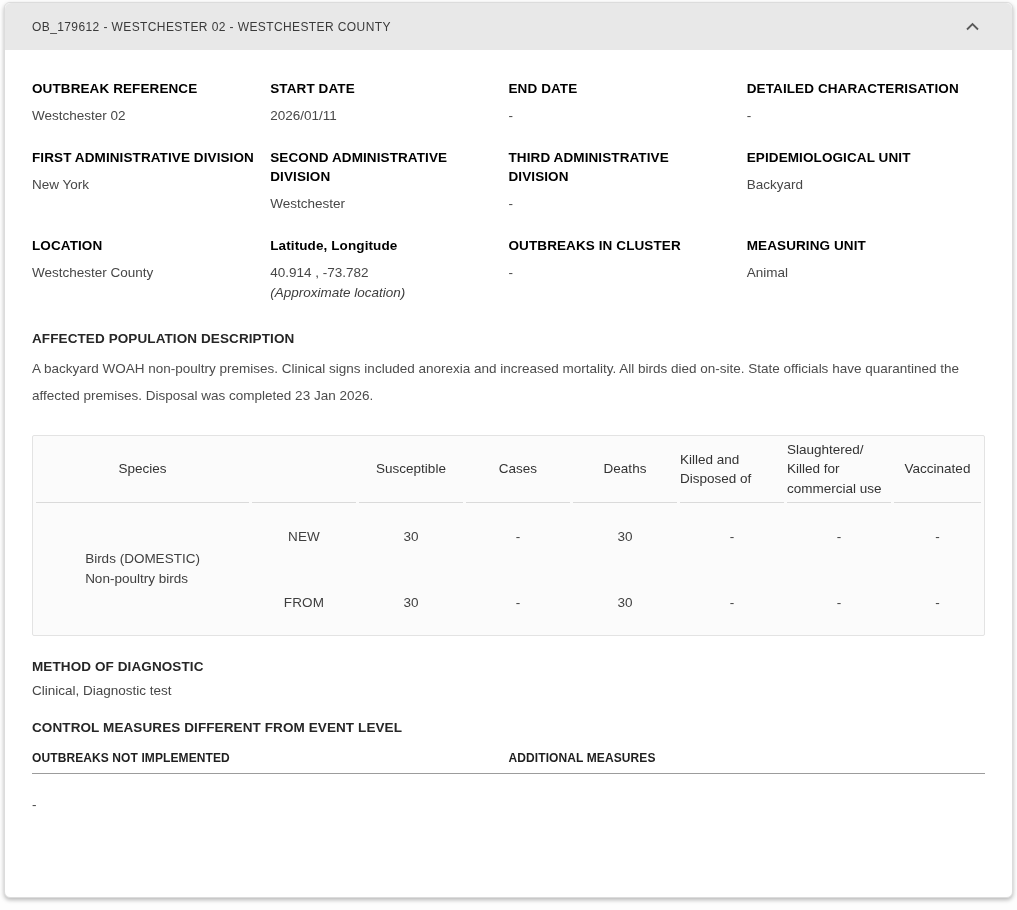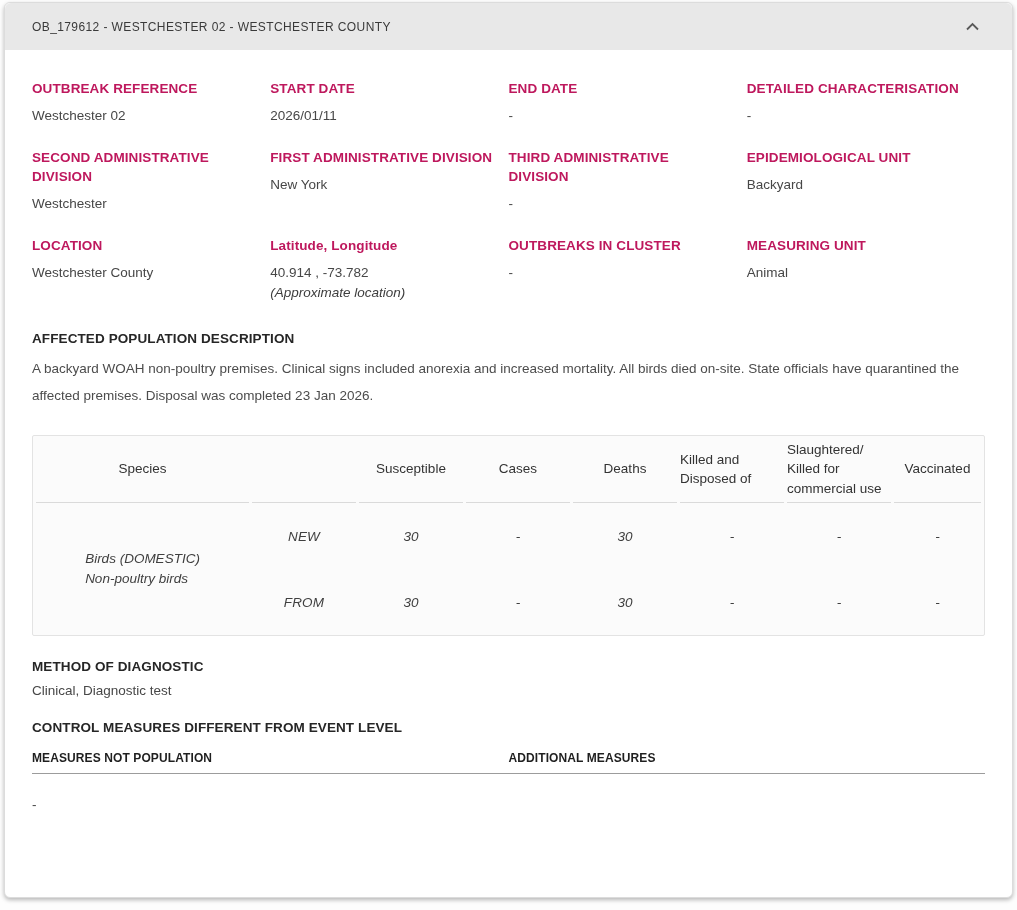--- a/index.html
+++ b/index.html
@@ -42,21 +42,21 @@
     display: grid;
     grid-template-columns: repeat(4, 1fr);
     align-items: start;
   }
   .row-1 { margin-bottom: 23px; }
   .row-2 { margin-bottom: 24px; }
   .row-3 { margin-bottom: 28px; }
   .field { padding-right: 16px; }
   .field-label {
     font-weight: 700;
-    color: #be185d;
+    color: #000000;
     line-height: 1.4;
     letter-spacing: 0.1px;
   }
   .field-value { margin-top: 8px; color: #474747; line-height: 1.4; }
   .field-note { font-style: italic; color: #3d3d3d; line-height: 1.45; }
 
   .section-label {
     font-weight: 700;
     color: #262626;
     letter-spacing: 0.1px;
@@ -86,21 +86,20 @@
     justify-content: center;
     text-align: center;
     line-height: 1.45;
   }
   .species-table .hcell .wrapblock { display: inline-block; text-align: left; }
   .species-table td {
     text-align: center;
     height: 66px;
     color: #3f3f3f;
     font-weight: 500;
-    font-style: italic;
   }
   .species-cell { text-align: center; }
   .species-cell .wrapblock { display: inline-block; text-align: left; line-height: 1.5; color: #3f3f3f; font-weight: 400; }
   .row-type { font-weight: 600; color: #3a3a3a; letter-spacing: 0.2px; }
   .num-cell { font-weight: 500; }
 
   .method { margin-bottom: 22px; }
   .method-value { margin-top: 9px; color: #474747; }
 
   .control-heading { margin-bottom: 16px; }
@@ -147,26 +146,26 @@
         <div class="field-value">-</div>
       </div>
       <div class="field">
         <div class="field-label">DETAILED CHARACTERISATION</div>
         <div class="field-value">-</div>
       </div>
     </div>
 
     <div class="fields-grid row-2">
       <div class="field">
+        <div class="field-label">FIRST ADMINISTRATIVE DIVISION</div>
+        <div class="field-value">New York</div>
+      </div>
+      <div class="field">
         <div class="field-label">SECOND ADMINISTRATIVE DIVISION</div>
         <div class="field-value">Westchester</div>
-      </div>
-      <div class="field">
-        <div class="field-label">FIRST ADMINISTRATIVE DIVISION</div>
-        <div class="field-value">New York</div>
       </div>
       <div class="field">
         <div class="field-label">THIRD ADMINISTRATIVE DIVISION</div>
         <div class="field-value">-</div>
       </div>
       <div class="field">
         <div class="field-label">EPIDEMIOLOGICAL UNIT</div>
         <div class="field-value">Backyard</div>
       </div>
     </div>
@@ -283,21 +282,21 @@
 
     <div class="method">
       <div class="section-label">METHOD OF DIAGNOSTIC</div>
       <div class="method-value">Clinical, Diagnostic test</div>
     </div>
 
     <div class="control-heading section-label">CONTROL MEASURES DIFFERENT FROM EVENT LEVEL</div>
 
     <div class="measures-grid">
       <div>
-        <div class="measures-col-label">MEASURES NOT POPULATION</div>
+        <div class="measures-col-label">OUTBREAKS NOT IMPLEMENTED</div>
         <div class="measures-items">
           <div class="measure-item">-</div>
         </div>
       </div>
       <div>
         <div class="measures-col-label">ADDITIONAL MEASURES</div>
       </div>
     </div>
 
   </div>

